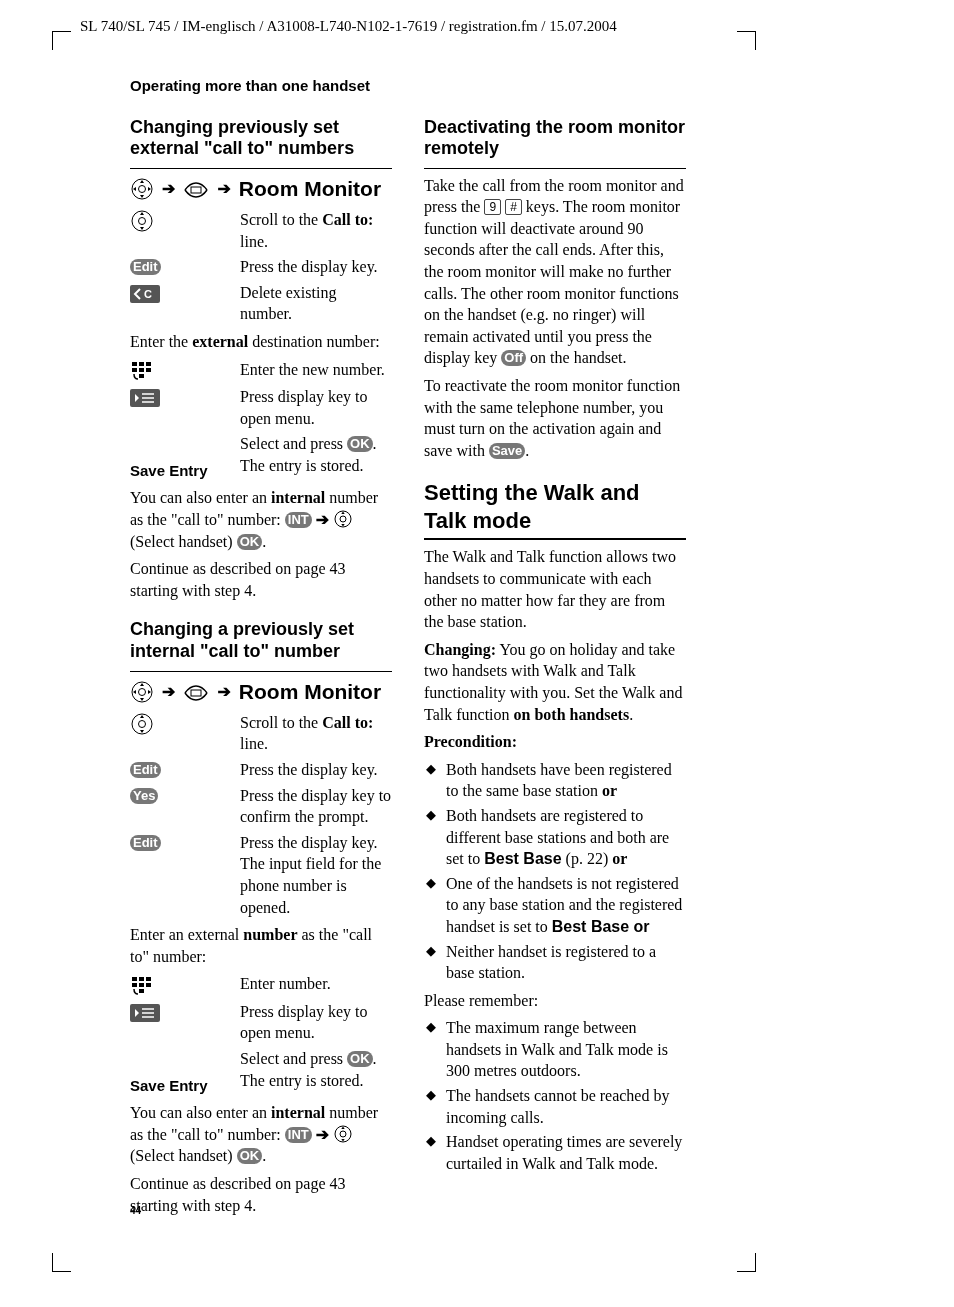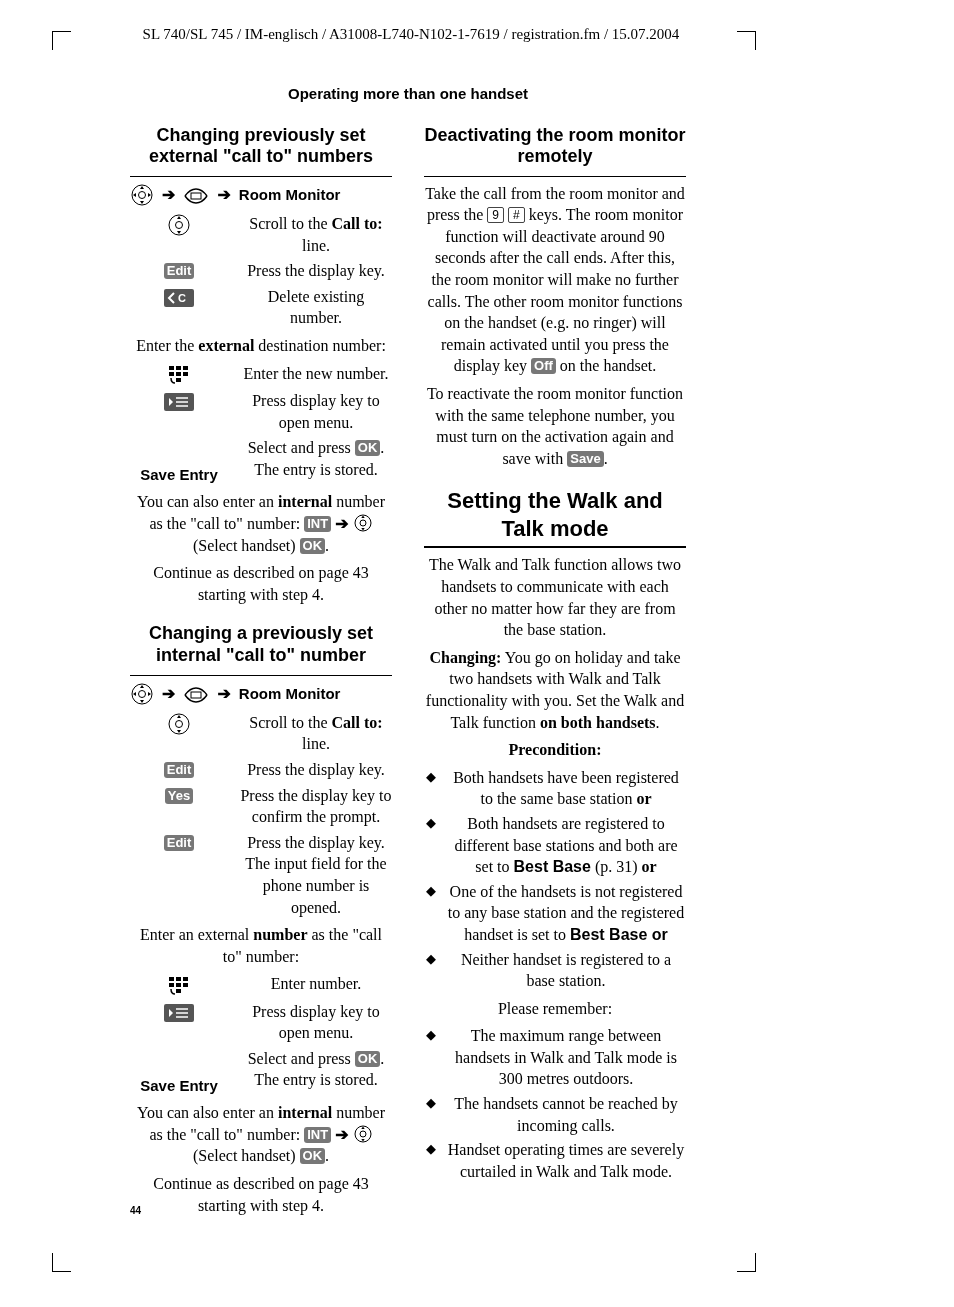--- a/index.html
+++ b/index.html
@@ -11,22 +11,21 @@
     background: #fff;
     margin: 0;
     padding: 0;
     width: 954px;
   }
   .page {
     width: 816px;
     height: 1307px;
     position: relative;
     box-sizing: border-box;
-    padding: 24px 74px 30px 74px;
-    text-align: center;
+    padding: 16px 74px 30px 74px;
   }
   .crop-tl, .crop-tr, .crop-bl, .crop-br {
     position: absolute;
     width: 18px; height: 18px;
   }
   .crop-tl { top: 31px; left: 52px; border-left: 1px solid #000; border-top: 1px solid #000; }
   .crop-tr { top: 31px; right: 60px; border-right: 1px solid #000; border-top: 1px solid #000; }
   .crop-bl { bottom: 35px; left: 52px; border-left: 1px solid #000; border-bottom: 1px solid #000; }
   .crop-br { bottom: 35px; right: 60px; border-right: 1px solid #000; border-bottom: 1px solid #000; }
   .header-line {
@@ -76,21 +75,21 @@
     gap: 8px;
     margin: 4px 0 6px 0;
   }
   .arrow {
     font-family: Arial, sans-serif;
     font-weight: bold;
   }
   .nav-bold {
     font-family: Arial, sans-serif;
     font-weight: bold;
-    font-size: 15px;
+    font-size: 21px;
   }
   .step-row {
     display: flex;
     align-items: flex-start;
     margin: 4px 0;
   }
   .step-icon {
     flex: 0 0 98px;
     width: 98px;
   }
@@ -108,21 +107,21 @@
   }
   .soft-key {
     display: inline-block;
     background: #777;
     color: #fff;
     font-family: Arial, sans-serif;
     font-weight: bold;
     font-size: 13px;
     padding: 0 3px;
     line-height: 16px;
-    border-radius: 3px;
+    border-radius: 8px;
     vertical-align: 1px;
   }
   .hw-key {
     display: inline-block;
     border: 1px solid #444;
     border-radius: 2px;
     font-family: Arial, sans-serif;
     font-size: 12px;
     padding: 0 4px;
     line-height: 14px;
@@ -412,21 +411,21 @@
         <p>The Walk and Talk function allows two handsets to communicate with each other no matter how far they are from the base station.</p>
 
         <p>
           <span class="b">Changing:</span><span> You go on holiday and take two handsets with Walk and Talk functionality with you. Set the Walk and Talk function </span><span class="b">on both handsets</span><span>.</span>
         </p>
 
         <p class="b">Precondition:</p>
 
         <ul class="diamond">
           <li><span>Both handsets have been registered to the same base station </span><span class="b">or</span></li>
-          <li><span>Both handsets are registered to different base stations and both are set to </span><span class="sans-b">Best Base</span><span> (p. 31) </span><span class="b">or</span></li>
+          <li><span>Both handsets are registered to different base stations and both are set to </span><span class="sans-b">Best Base</span><span> (p. 22) </span><span class="b">or</span></li>
           <li><span>One of the handsets is not registered to any base station and the registered handset is set to </span><span class="sans-b">Best Base or</span></li>
           <li><span>Neither handset is registered to a base station.</span></li>
         </ul>
 
         <p>Please remember:</p>
 
         <ul class="diamond">
           <li>The maximum range between handsets in Walk and Talk mode is 300 metres outdoors.</li>
           <li>The handsets cannot be reached by incoming calls.</li>
           <li>Handset operating times are severely curtailed in Walk and Talk mode.</li>

